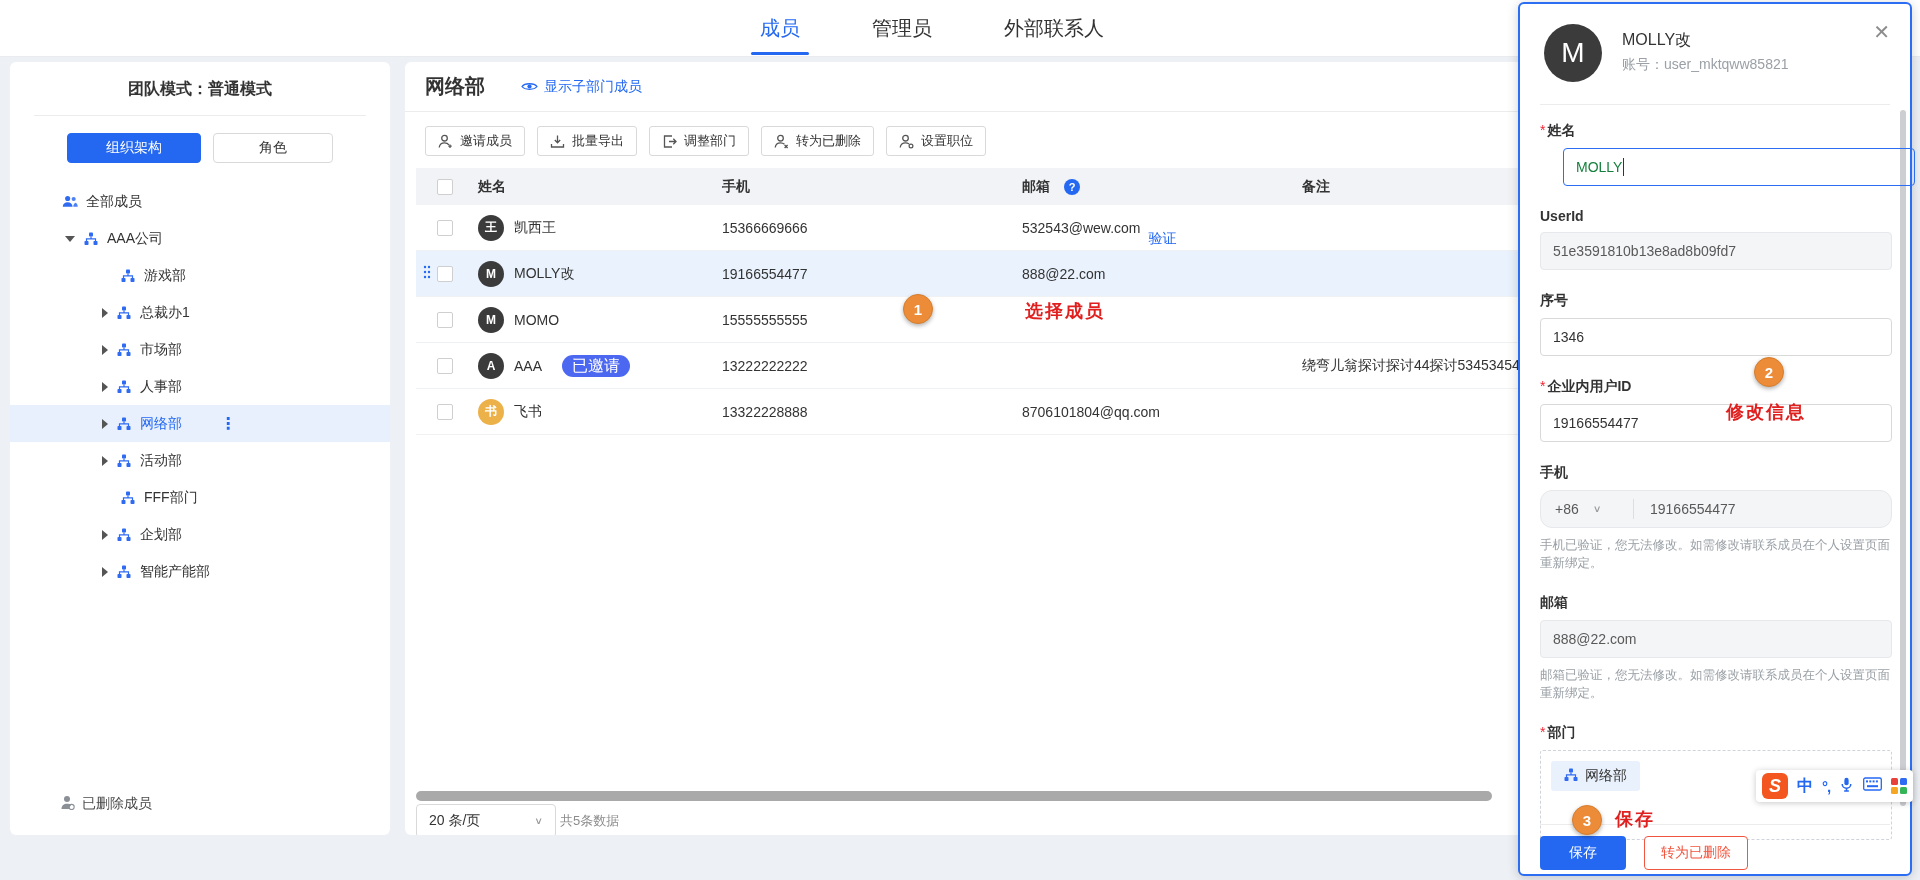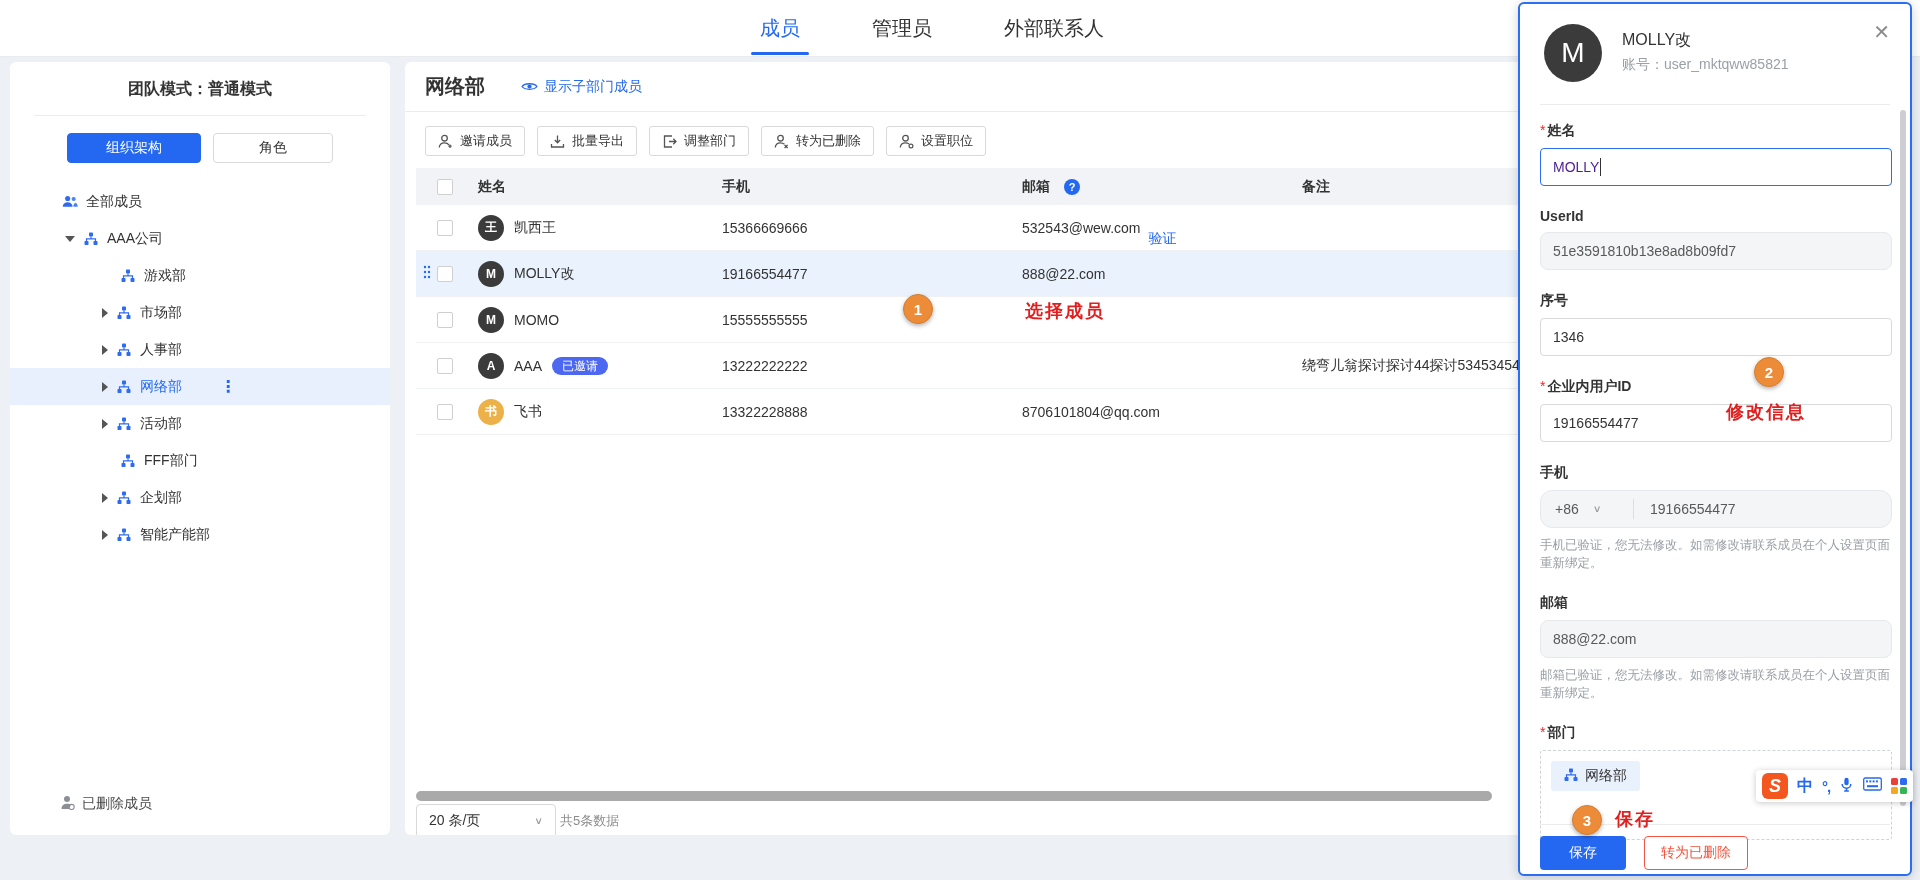--- a/index.html
+++ b/index.html
@@ -52,21 +52,21 @@
   .trow.hl { background:#e9f2fd; }
   .c-drag { width:21px; display:flex; justify-content:center; }
   .c-check { width:41px; display:flex; align-items:center; }
   .c-name { width:244px; display:flex; align-items:center; }
   .c-phone { width:300px; }
   .c-email { width:280px; display:flex; align-items:center; gap:8px; }
   .c-remark { flex:1; white-space:nowrap; overflow:hidden; }
   .cbx { appearance:none; width:16px; height:16px; border:1px solid #cfcfcf; border-radius:2px; background:#fff; cursor:pointer; }
   .avatar { width:26px; height:26px; border-radius:50%; background:#3b3b3b; color:#fff; font-size:12px; font-weight:bold; display:inline-flex; align-items:center; justify-content:center; margin-right:10px; flex:none; }
   .avatar.gold { background:#edb14a; }
-  .badge { margin-left:10px; background:#4d68f0; color:#fff; font-size:12px; padding:3px 10px; border-radius:11px; line-height:1; }
+  .badge { margin-left:20px; background:#4d68f0; color:#fff; font-size:16px; padding:3px 10px; border-radius:11px; line-height:1; }
   .verify { color:#2468f2; cursor:pointer; text-decoration:none;margin-top:22px; }
   .qicon { margin-left:6px; width:16px; height:16px; border-radius:50%; background:#2468f2; color:#fff; font-size:11px; font-weight:bold; display:inline-flex; align-items:center; justify-content:center; }
   .hscroll { position:absolute; left:11px; top:729px; width:1076px; height:10px; background:#a9a9a9; border-radius:5px; }
   .pager { position:absolute; left:11px; top:742px; display:flex; align-items:center; gap:4px; }
   .page-size { width:140px; height:34px; border:1px solid #d9d9d9; border-radius:4px; display:flex; align-items:center; justify-content:space-between; padding:0 12px; font-size:14px; color:#333; cursor:pointer; }
   .chev { color:#999; font-size:12px; transform:scaleY(.8); }
   .total { color:#8c8c8c; font-size:13px; }
 
   
   .panel { position:absolute; left:1518px; top:2px; width:394px; height:874px; background:#fff; border:2px solid #2b6df3; border-radius:6px; box-shadow:0 2px 12px rgba(0,0,0,.18); z-index:10; }
@@ -74,22 +74,22 @@
   .p-avatar { position:absolute; left:24px; top:20px; width:58px; height:58px; border-radius:50%; background:#3b3b3b; color:#fff; font-size:28px; display:flex; align-items:center; justify-content:center; }
   .p-name { position:absolute; left:102px; top:26px; font-size:16px; color:#333; }
   .p-account { position:absolute; left:102px; top:52px; font-size:14px; color:#9aa0a6; }
   .p-divider { position:absolute; left:20px; right:20px; top:100px; height:1px; background:#ececec; }
   .p-scrollbar { position:absolute; right:4px; top:106px; width:6px; height:696px; background:#ccced2; border-radius:3px; }
   .p-form { position:absolute; left:20px; top:118px; width:352px; }
   .fgroup { margin-bottom:22px; }
   .flabel { font-size:14px; font-weight:bold; color:#333; margin-bottom:8px; }
   .req::before { content:"*"; color:#f5222d; margin-right:2px; font-weight:normal; }
   .finput { width:352px; height:38px; border:1px solid #d9d9d9; border-radius:4px; padding:0 12px; font-size:14px; color:#333; background:#fff; font-family:inherit; }
-  .finput.disabled { background:#f4f5f7; border-color:#e6e8eb; color:#595959;border-radius:8px; }
-  .input-focus { width:352px; height:38px; border:1px solid #2b6df3; border-radius:4px; padding:0 12px; display:flex; align-items:center; font-size:14px; color:#4c1d95; }
+  .finput.disabled { background:#f4f5f7; border-color:#e6e8eb; color:#595959; }
+  .input-focus { width:352px; height:38px; border:1px solid #2b6df3; border-radius:4px; padding:0 12px; display:flex; align-items:center; font-size:14px; color:#15803d;margin-left:23px; }
   .caretbar { width:1px; height:18px; background:#333; margin-left:1px; }
   .phone-group { width:352px; height:38px; background:#f4f5f7; border:1px solid #e6e8eb; border-radius:12px; display:flex; align-items:center; font-size:14px; color:#595959; }
   .pg-code { width:92px; padding-left:14px; display:flex; align-items:center; gap:14px; }
   .pg-sep { width:1px; height:20px; background:#dcdee1; }
   .pg-num { padding-left:16px; }
   .fhelp { margin-top:8px; font-size:12.5px; line-height:18px; color:#9aa0a6; }
   .dept-box { width:352px; height:90px; border:1px dashed #cfd4db; border-radius:3px; padding:10px; }
   .dept-tag { display:inline-flex; align-items:center; gap:7px; background:#e9f1fd; border-radius:3px; padding:6px 13px; font-size:14px; color:#333; }
   .p-footdiv { position:absolute; left:20px; right:20px; top:820px; height:1px; background:#ececec; }
   .p-save { position:absolute; left:20px; top:832px; width:86px; height:34px; background:#2468f2; color:#fff; border:none; border-radius:4px; font-size:14px; cursor:pointer; }
@@ -161,20 +161,32 @@
       <div class="tree-item lvl2noarrow">
         <span class="ticon">
           <svg width="14" height="14" viewBox="0 0 14 14">
               <rect class="svg-blue" x="5" y="0.5" width="4" height="4" rx="0.8"></rect>
               <rect class="svg-blue" x="0.5" y="9" width="4" height="4" rx="0.8"></rect>
               <rect class="svg-blue" x="9.5" y="9" width="4" height="4" rx="0.8"></rect>
               <path d="M7 4.5v2.3M2.5 9V6.8h9V9" fill="none" stroke="#2f6bf2" stroke-width="1.2"></path>
             </svg>
         </span>
         <span class="tlabel">游戏部</span>
+      </div>
+      <div class="tree-item lvl2">
+        <span class="caret right"></span>
+        <span class="ticon">
+          <svg width="14" height="14" viewBox="0 0 14 14">
+              <rect class="svg-blue" x="5" y="0.5" width="4" height="4" rx="0.8"></rect>
+              <rect class="svg-blue" x="0.5" y="9" width="4" height="4" rx="0.8"></rect>
+              <rect class="svg-blue" x="9.5" y="9" width="4" height="4" rx="0.8"></rect>
+              <path d="M7 4.5v2.3M2.5 9V6.8h9V9" fill="none" stroke="#2f6bf2" stroke-width="1.2"></path>
+            </svg>
+        </span>
+        <span class="tlabel">总裁办1</span>
       </div>
       <div class="tree-item lvl2">
         <span class="caret right"></span>
         <span class="ticon">
           <svg width="14" height="14" viewBox="0 0 14 14">
               <rect class="svg-blue" x="5" y="0.5" width="4" height="4" rx="0.8"></rect>
               <rect class="svg-blue" x="0.5" y="9" width="4" height="4" rx="0.8"></rect>
               <rect class="svg-blue" x="9.5" y="9" width="4" height="4" rx="0.8"></rect>
               <path d="M7 4.5v2.3M2.5 9V6.8h9V9" fill="none" stroke="#2f6bf2" stroke-width="1.2"></path>
             </svg>

